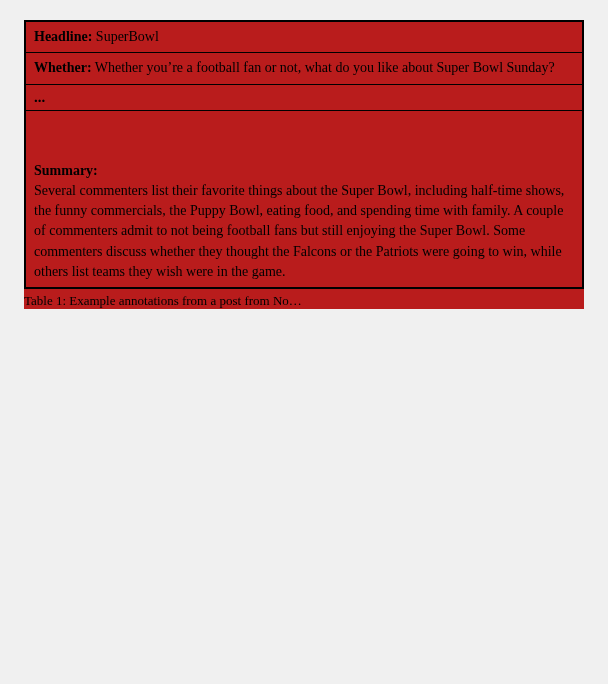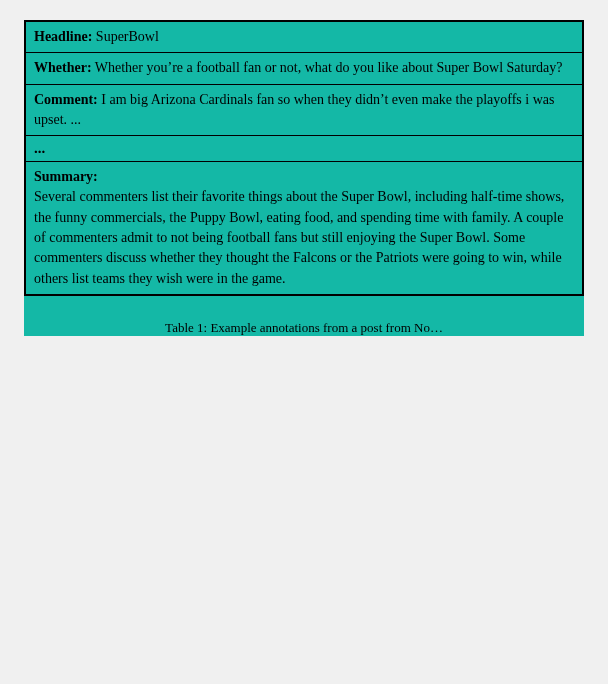--- a/index.html
+++ b/index.html
@@ -12,77 +12,74 @@
       background: #f0f0f0;
       display: flex;
       justify-content: center;
       align-items: flex-start;
       padding: 20px;
       font-family: "Times New Roman", Times, serif;
       font-size: 14px;
     }
 
     .page-wrapper {
-      background: #14b8a6;
+      background: #b91c1c;
       width: 560px;
     }
 
     .table-container {
       border: 2px solid #000;
       width: 100%;
     }
 
     .table-row {
       border-bottom: 1.5px solid #000;
       padding: 5px 8px;
       line-height: 1.45;
     }
 
     .table-row:last-child {
       border-bottom: none;
+      margin-top: 45px;
     }
 
     .label {
       font-weight: bold;
       font-family: "Times New Roman", Times, serif;
     }
 
     .ellipsis-row {
       padding: 4px 8px;
       font-weight: bold;
       border-bottom: 1.5px solid #000;
       font-size: 15px;
     }
 
     .caption {
-      margin-top: 24px;
+      margin-top: 4px;
       font-size: 13px;
-      text-align: center;
       font-family: "Times New Roman", Times, serif;
       color: #000;
     }
   </style>
 </head>
 <body>
 
 <div class="page-wrapper">
   <div class="table-container">
 
     <div class="table-row">
       <span class="label">Headline:</span><span> SuperBowl</span>
     </div>
 
     <div class="table-row">
-      <span class="label">Whether:</span><span>  Whether you’re a football fan or not, what do you like about Super Bowl Saturday?</span>
+      <span class="label">Whether:</span><span>  Whether you’re a football fan or not, what do you like about Super Bowl Sunday?</span>
     </div>
 
 
-    <div class="table-row">
-      <span class="label">Comment:</span><span> I am big Arizona Cardinals fan so when they didn’t even make the playoffs i was upset.  ...</span>
-    </div>
 
 
 
     <div class="ellipsis-row">
       <span>...</span>
     </div>
 
     <div class="table-row">
       <span class="label">Summary:</span><br>
       <span>Several commenters list their favorite things about the Super Bowl, including half-time shows, the funny commercials, the Puppy Bowl, eating food, and spending time with family. A couple of commenters admit to not being football fans but still enjoying the Super Bowl. Some commenters discuss whether they thought the Falcons or the Patriots were going to win, while others list teams they wish were in the game.</span>

